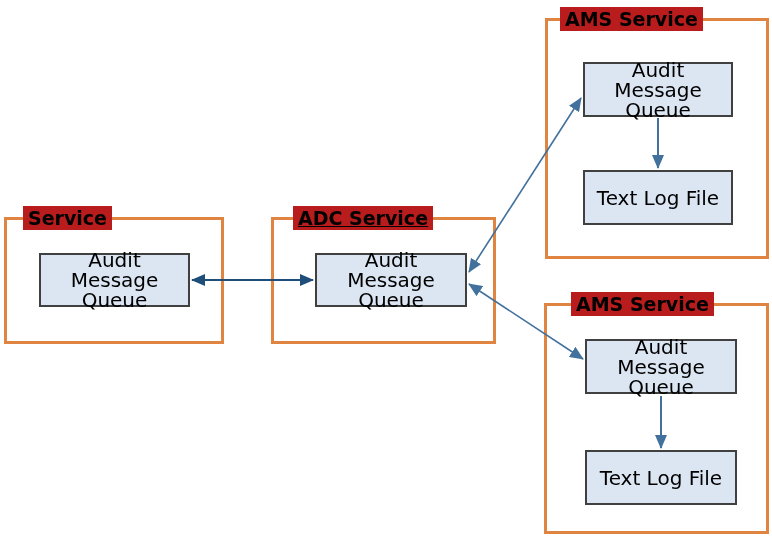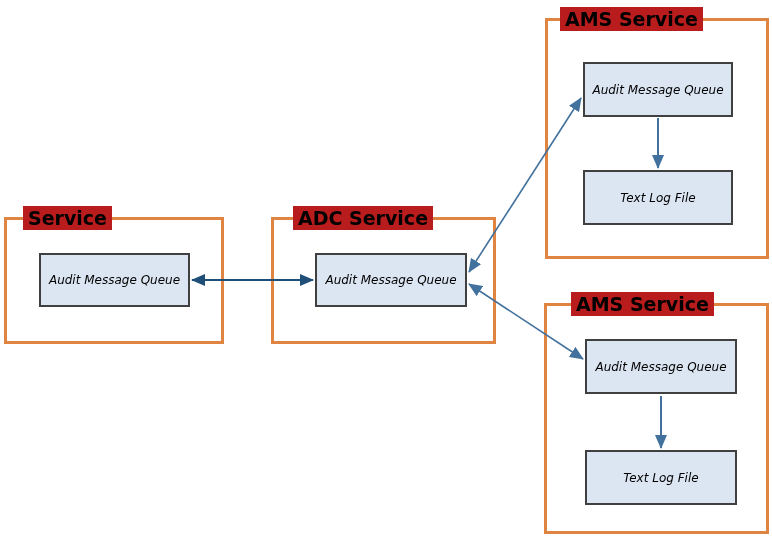--- a/index.html
+++ b/index.html
@@ -13,37 +13,36 @@
   }
   .ctitle{
     position:absolute;top:-14px;background:#b91c1c;padding:0 5px;
     font-weight:bold;font-size:19px;line-height:24px;color:#000;
     white-space:nowrap;
   }
   .node{
     position:absolute;background:#DCE6F2;border:2px solid #404040;
     box-sizing:border-box;z-index:2;
     display:flex;align-items:center;justify-content:center;
-    text-align:center;font-size:12px;line-height:20px;color:#000;
+    text-align:center;font-size:20px;line-height:20px;color:#000;
     padding:2px;
-    font-style:italic;
   }
   .arrows{position:absolute;left:0;top:0;z-index:3;pointer-events:none;}
 </style>
 </head>
 <body>
 
 <div class="stage">
 
   <div class="container" style="left:4px;top:217px;width:220px;height:127px;">
     <span class="ctitle" style="left:16px;">Service</span>
   </div>
 
   <div class="container" style="left:271px;top:217px;width:225px;height:127px;">
-    <span class="ctitle" style="left:19px;">ADC Service</span>
+    <span class="ctitle" style="left:19px;text-decoration:underline;">ADC Service</span>
   </div>
 
   <div class="container" style="left:545px;top:18px;width:224px;height:241px;">
     <span class="ctitle" style="left:12px;">AMS Service</span>
   </div>
 
   <div class="container" style="left:544px;top:303px;width:225px;height:231px;">
     <span class="ctitle" style="left:24px;">AMS Service</span>
   </div>
 

